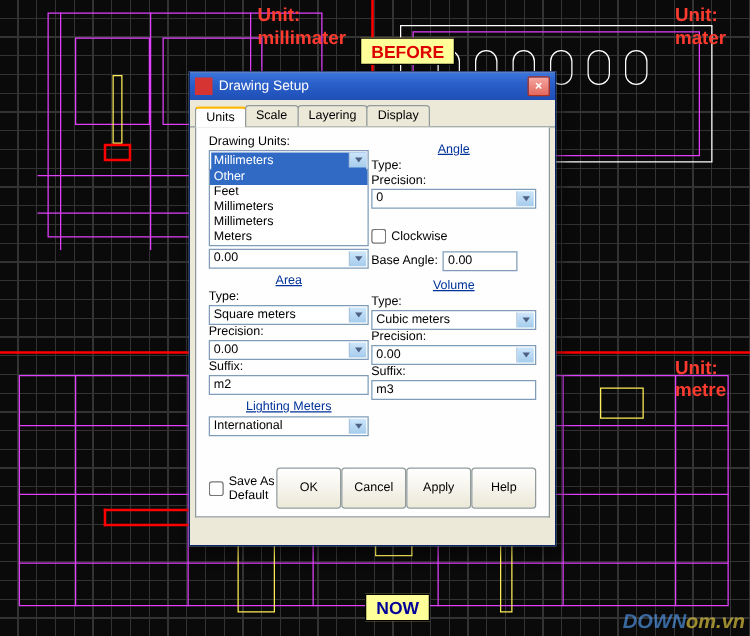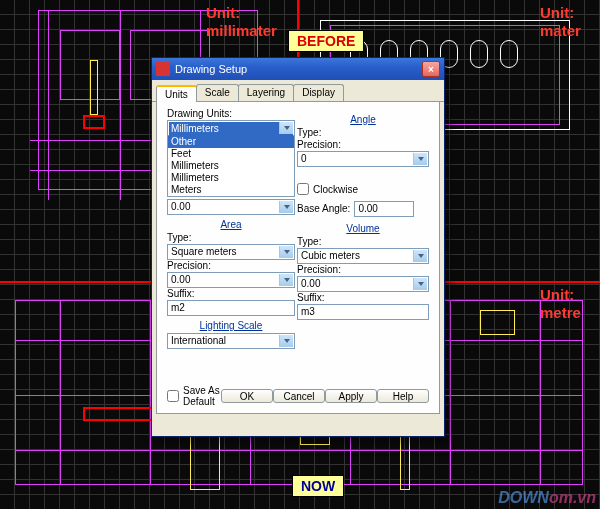--- a/index.html
+++ b/index.html
@@ -21,21 +21,21 @@
   .divider-v { position:absolute; left:297px; top:0; bottom:228px; width:2px; background:red; }
   .red-box { position:absolute; left:83px; top:115px; width:22px; height:14px; border:2px solid red; }
   .arrow-shape { position:absolute; left:83px; top:403px; width:120px; height:18px; }
   .arrow-shape::before { content:""; position:absolute; left:0; top:4px; width:90px; height:10px; border:2px solid red; border-right:none; }
   .arrow-shape::after { content:""; position:absolute; left:88px; top:-2px; width:0; height:0; border-left:28px solid red; border-top:11px solid transparent; border-bottom:11px solid transparent; }
 
   .unit-label { position:absolute; color:#ff3b30; font-size:15px; font-family: 'Arial', sans-serif; font-weight:bold; line-height:1.2; }
   .banner { position:absolute; background:#ffff99; border:1px solid #000; padding:2px 8px; font-size:14px; font-weight:bold; color:#d00; }
 
   .watermark { position:absolute; right:4px; bottom:2px; font-size:16px; font-style:italic; color:#58a6ff; font-weight:bold; opacity:0.6; }
-  .watermark .gray { color:#ec4899;margin-top:40px; }
+  .watermark .gray { color:#fde047;margin-top:40px; }
 
   
   .dlg { position:absolute; left:151px; top:57px; width:294px; height:380px; background:#ece9d8; border:1px solid #0a246a; box-shadow:4px 4px 10px rgba(0,0,0,0.5); font-size:10px; }
   .titlebar { height:22px; background:linear-gradient(#3b77dd,#2a5fc9 40%,#1f4fb7); color:#fff; display:flex; align-items:center; padding:0 4px; }
   .titlebar .logo { width:14px; height:14px; background:#d63333; margin-right:5px; }
   .titlebar .ttl { flex:1; font-size:11px; font-weight:normal; }
   .titlebar .close { width:18px; height:16px; background:linear-gradient(#f5a7a0,#e4685d); border:1px solid #b03020; border-radius:2px; color:#fff; display:flex; align-items:center; justify-content:center; font-size:10px; font-weight:bold; cursor:pointer; }
   
   .tabs { display:flex; border-bottom:1px solid #919b9c; padding:4px 4px 0; gap:0; }
   .tab { padding:2px 8px; border:1px solid #919b9c; border-bottom:none; background:#ece9d8; border-radius:3px 3px 0 0; cursor:pointer; font-size:10px; margin-right:-1px; }
@@ -58,21 +58,21 @@
   .listbox .opt { padding:0 3px; line-height:12px; }
   .listbox .opt.sel { background:#316ac5; color:#fff; }
   .input span { padding-left:3px; line-height:14px; }
   .chk { display:flex; align-items:center; gap:4px; font-size:10px; }
   .chk input { width:12px; height:12px; }
   .inline { display:flex; align-items:center; gap:4px; }
   .inline .input { width:60px; }
   
   .btn-row { position:absolute; bottom:6px; left:10px; right:10px; display:flex; align-items:center; }
   .btn-row .spacer { flex:1; }
-  .btn { min-width:52px; height:14px; border:1px solid #919b9c; background:linear-gradient(#fff,#ece9d8); border-radius:3px; font-size:10px; margin-left:0; display:flex; align-items:center; justify-content:center; cursor:pointer; padding:0 6px; }
+  .btn { min-width:52px; height:33px; border:1px solid #919b9c; background:linear-gradient(#fff,#ece9d8); border-radius:3px; font-size:10px; margin-left:0; display:flex; align-items:center; justify-content:center; cursor:pointer; padding:0 6px; }
   
 </style>
 </head>
 <body>
 
 <div class="bg">
 
   <div class="cad-box" style="left:38px;top:10px;width:220px;height:180px"></div>
   <div class="cad-box" style="left:60px;top:30px;width:60px;height:70px"></div>
   <div class="cad-box" style="left:130px;top:30px;width:80px;height:70px"></div>
@@ -160,21 +160,21 @@
       <div class="grp">
         <div class="grp-title">Area</div>
         <div class="lbl">Type:</div>
         <div class="select"><span>Square meters</span></div>
         <div class="lbl">Precision:</div>
         <div class="select"><span>0.00</span></div>
         <div class="lbl">Suffix:</div>
         <div class="input"><span>m2</span></div>
       </div>
       <div class="grp">
-        <div class="grp-title">Lighting Scale</div>
+        <div class="grp-title">Lighting Meters</div>
         <div class="select"><span>International</span></div>
       </div>
     </div>
     <div class="col-r">
       <div class="grp" style="margin-top:6px">
         <div class="grp-title">Angle</div>
         <div class="lbl">Type:</div>
         <div class="lbl">Precision:</div>
         <div class="select"><span>0</span></div>
         <label class="chk" style="margin-top:16px">

